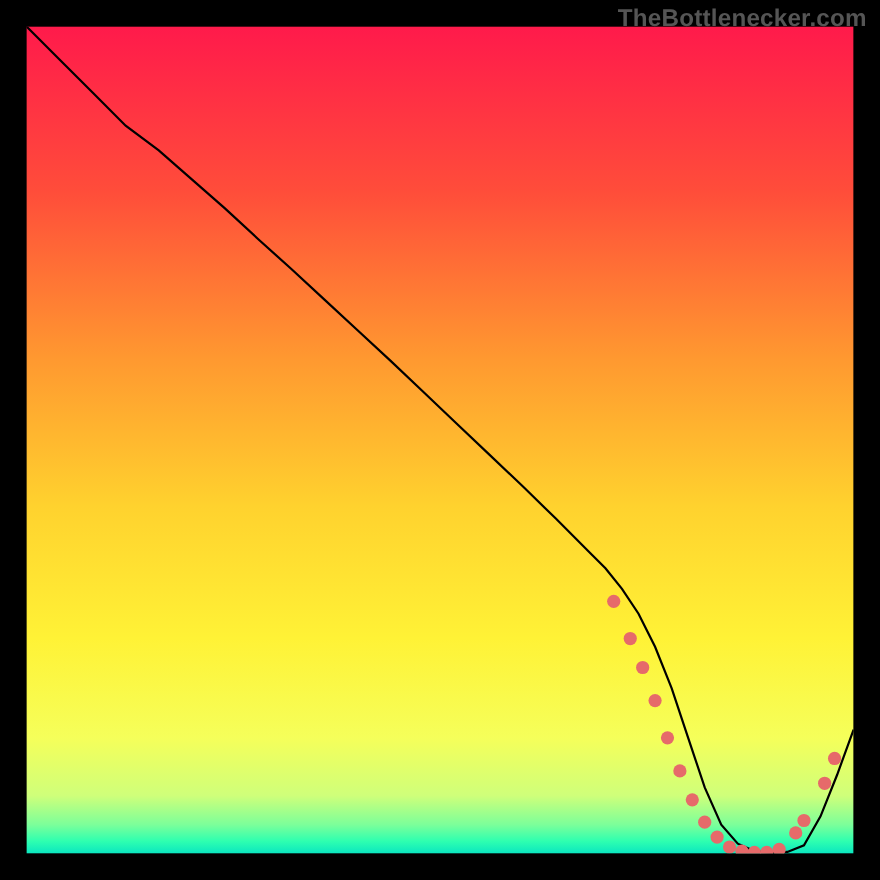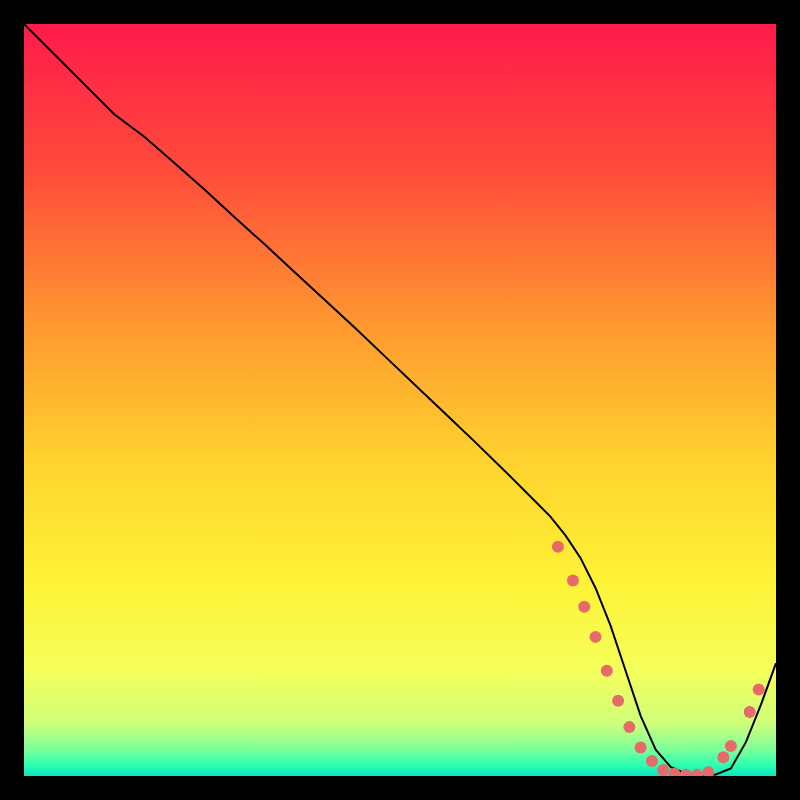--- a/index.html
+++ b/index.html
@@ -36,20 +36,21 @@
     height: 752px;
   }
   svg {
     display: block;
   }
 </style>
 </head>
 <body>
 
 <div class="stage">
+  <div class="watermark">TheBottlenecker.com</div>
 
   <div class="plot">
     <svg id="chart-svg" viewBox="0 0 752 752" width="752" height="752">
       <defs>
         <linearGradient id="bg-grad" x1="0" y1="0" x2="0" y2="1">
             <stop offset="0%" stop-color="#ff1a4b"></stop>
             <stop offset="20%" stop-color="#ff4d3a"></stop>
             <stop offset="40%" stop-color="#ff9830"></stop>
             <stop offset="57.99999999999999%" stop-color="#ffd22e"></stop>
             <stop offset="74%" stop-color="#fff236"></stop>

